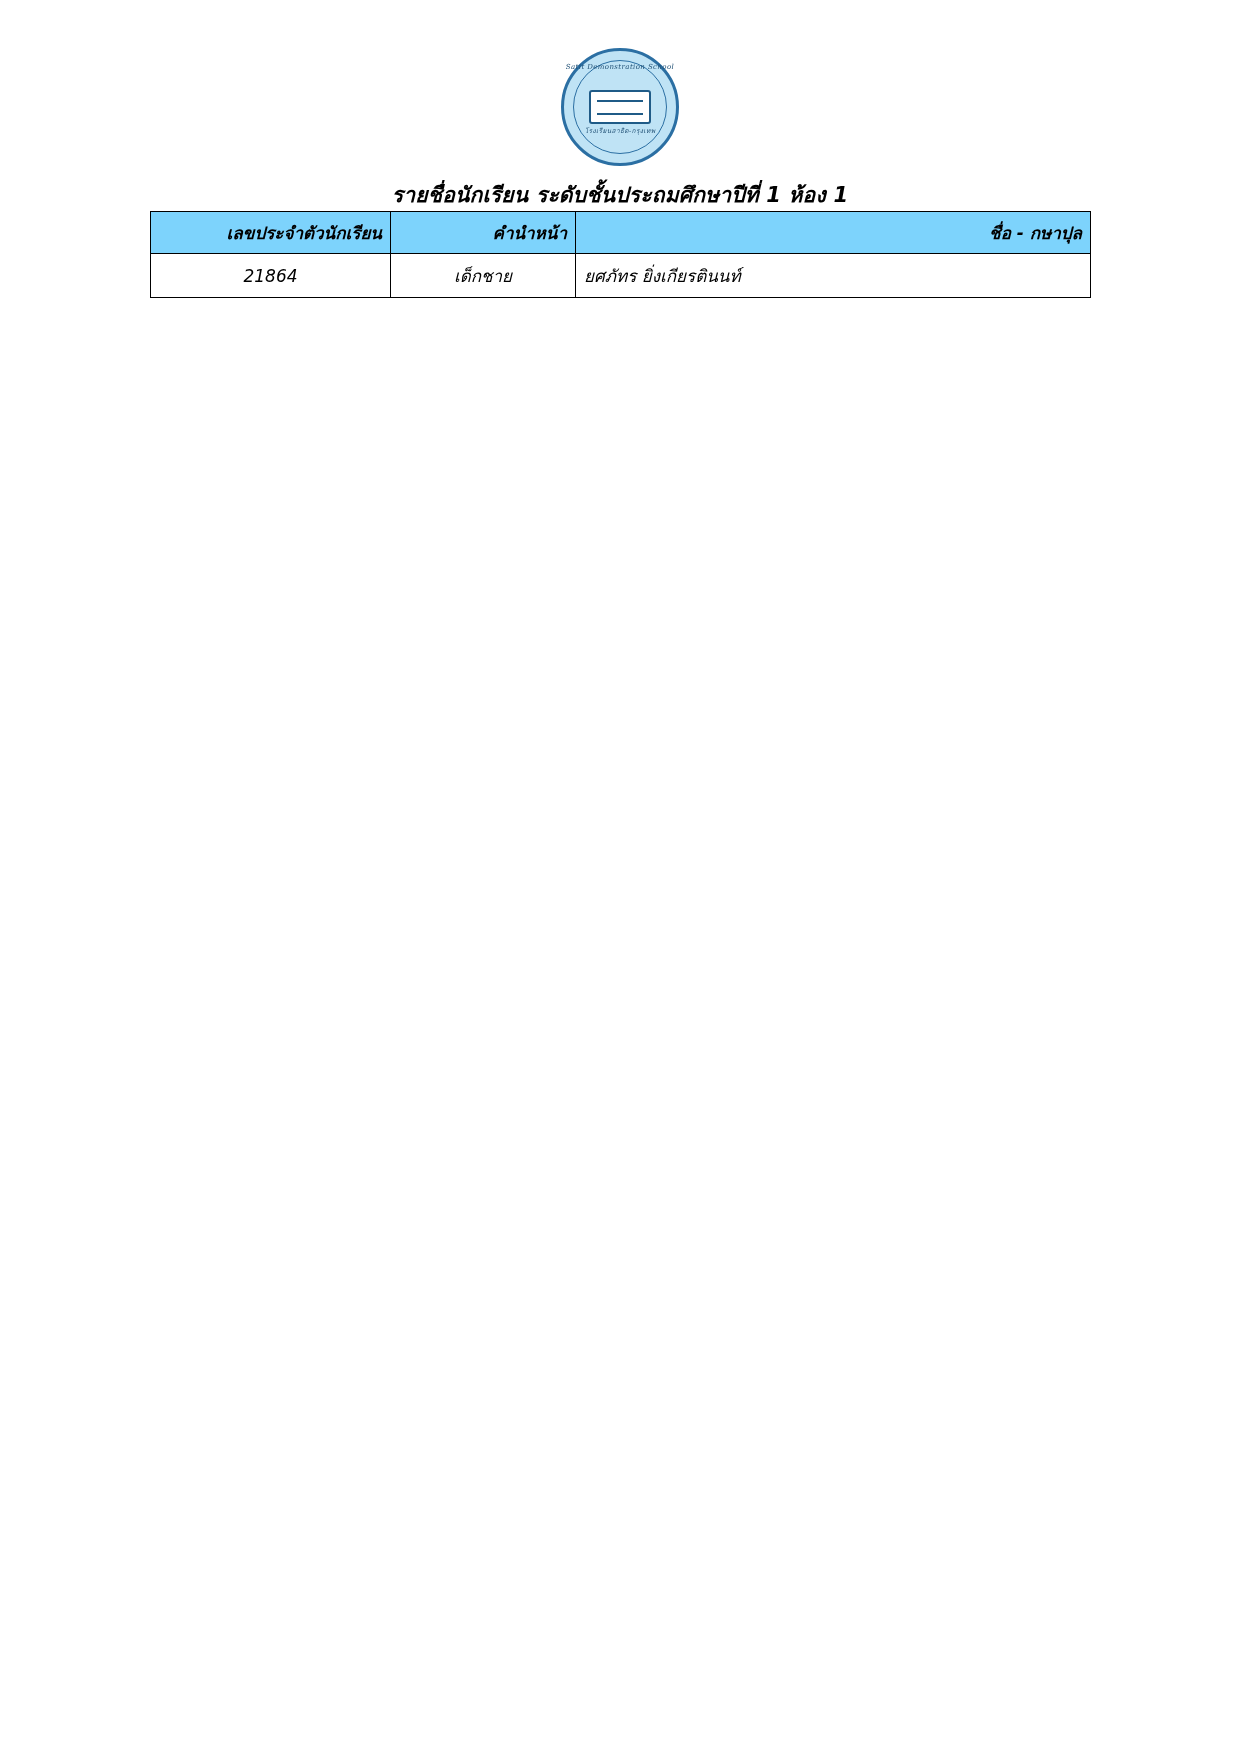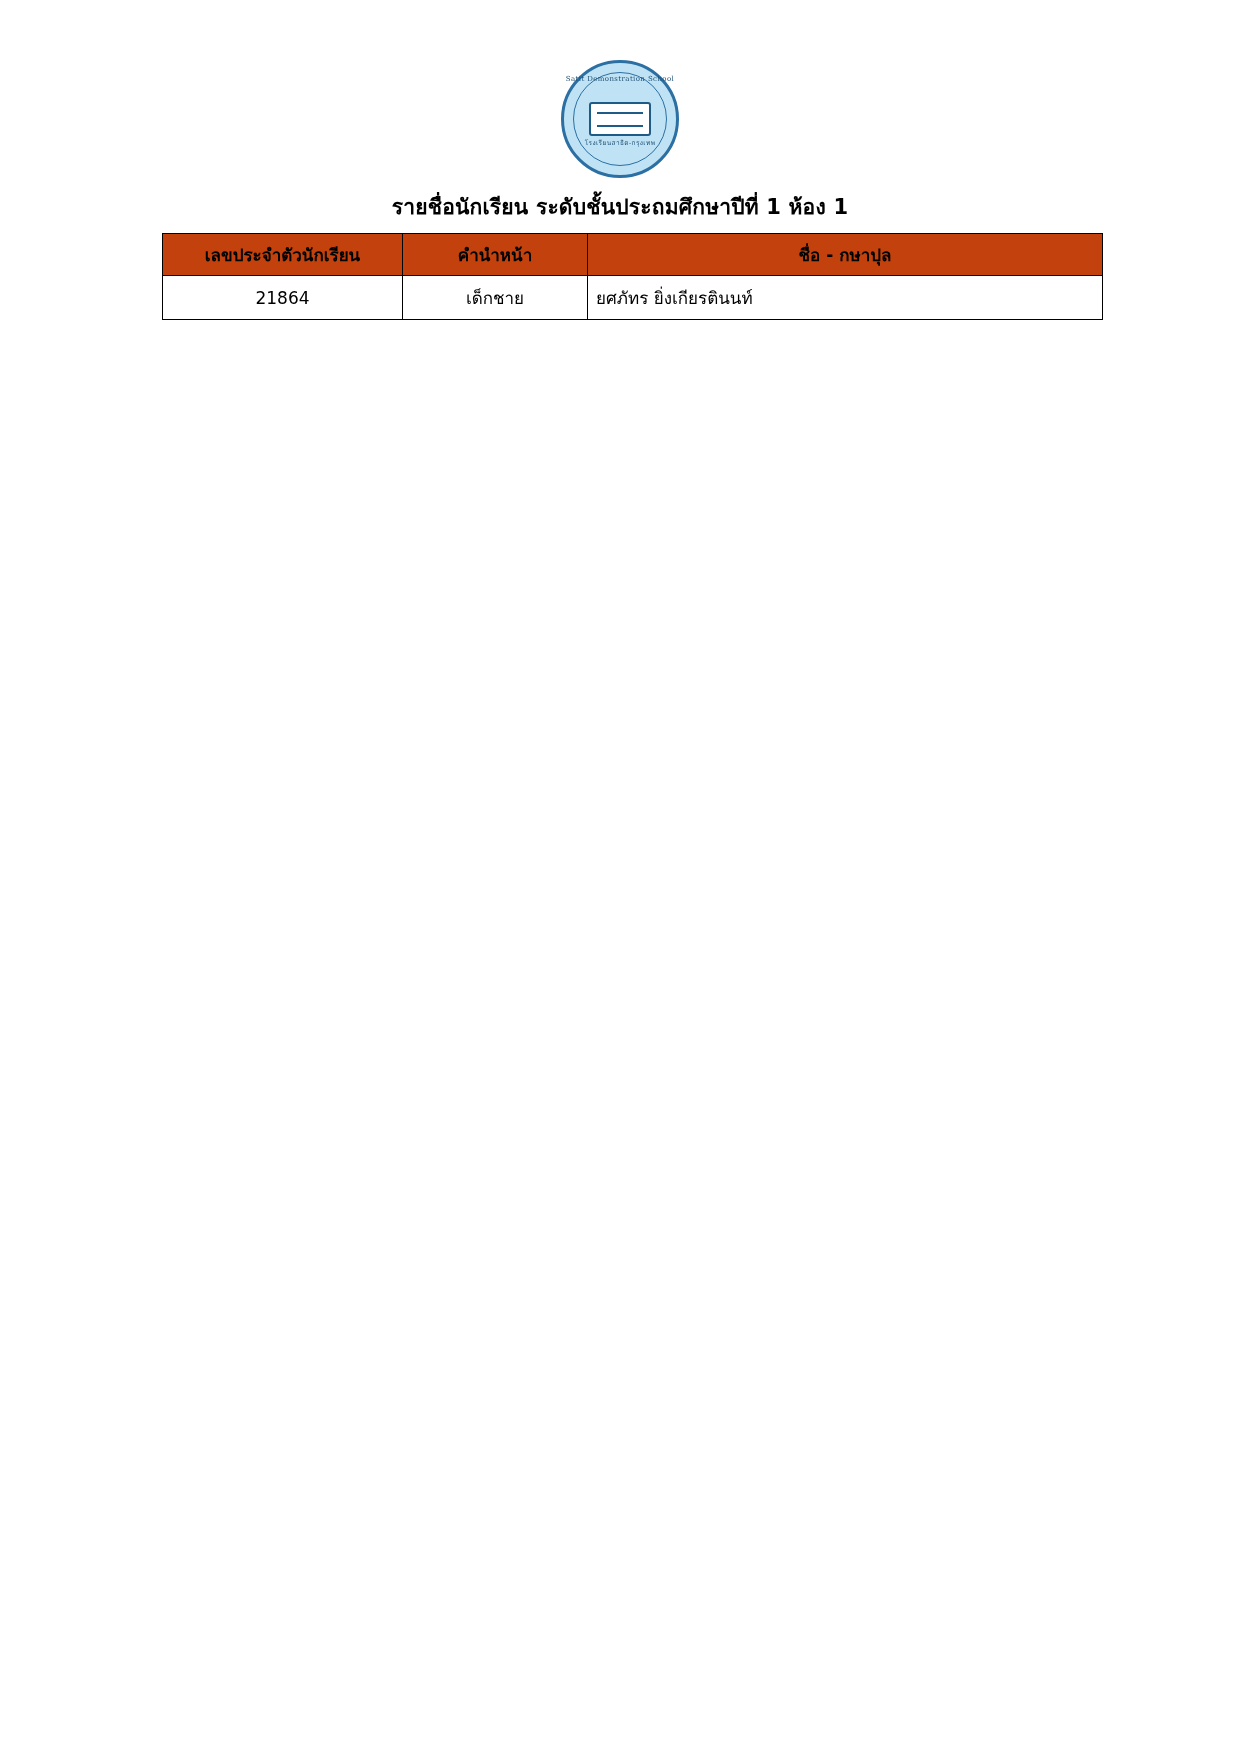--- a/index.html
+++ b/index.html
@@ -12,21 +12,22 @@
     height: 1754px;
     font-family: "DejaVu Sans", "Liberation Sans", sans-serif;
     color: #000000;
     position: relative;
     overflow: hidden;
   }
   .page {
     box-sizing: border-box;
     width: 1240px;
     height: 1754px;
-    padding: 12px;
+    padding: 0;
+    font-style: italic;
   }
   .logo-wrap {
     width: 100%;
     display: flex;
     justify-content: center;
     padding-top: 48px;
   }
   .logo {
     width: 118px;
     height: 118px;
@@ -87,44 +88,43 @@
     font-family: "DejaVu Serif", serif;
   }
   .logo-text-top { top: 12px; }
   .logo-text-bottom { bottom: 27px; font-size: 6.5px; }
 
   .doc-title {
     text-align: center;
     font-size: 21px;
     font-weight: bold;
     margin-top: 12px;
-    margin-bottom: 10px;
     letter-spacing: 0.2px;
   }
 
   .table-wrap {
     padding: 0 150px 0 150px;
   }
   table.roster {
     border-collapse: collapse;
     width: 940px;
     margin: 0 auto;
     table-layout: fixed;
   }
   table.roster th, table.roster td {
     border: 1.5px solid #000000;
     height: 44px;
     font-size: 17px;
     padding: 2px 8px;
     box-sizing: border-box;
   }
   table.roster thead th {
-    background: #c2410c;
+    background: #7dd3fc;
     font-weight: bold;
-    text-align: center;
+    text-align: right;
     height: 42px;
   }
   col.c-id { width: 240px; }
   col.c-prefix { width: 185px; }
   col.c-name { width: 515px; }
 
   td.id-cell { text-align: center; }
   td.prefix-cell { text-align: center; }
   td.name-cell { text-align: left; padding-left: 10px; }
 </style>

